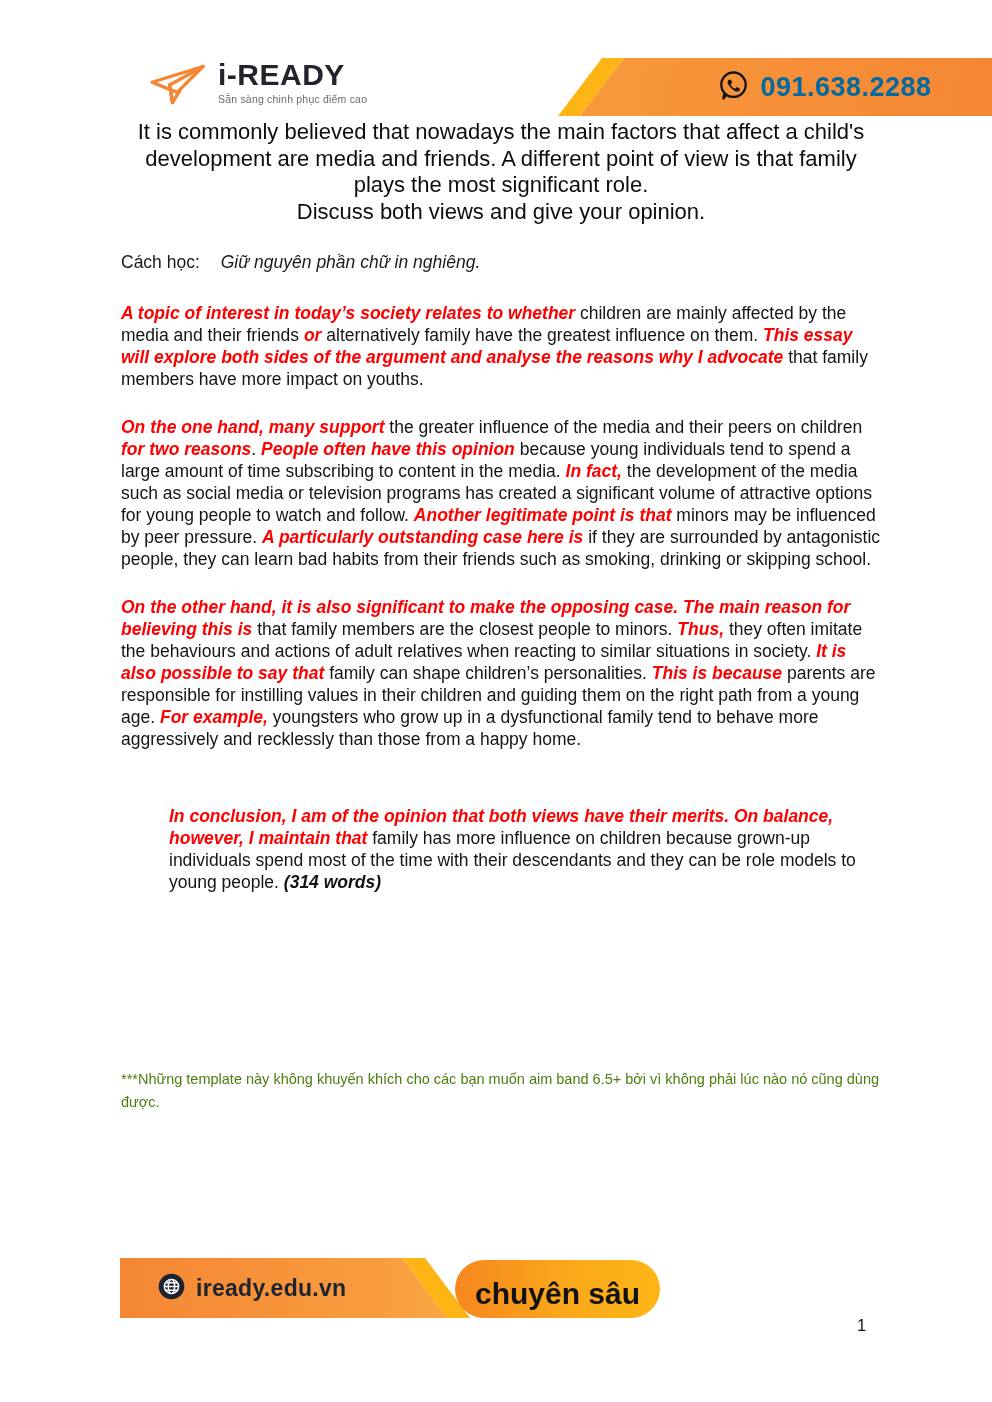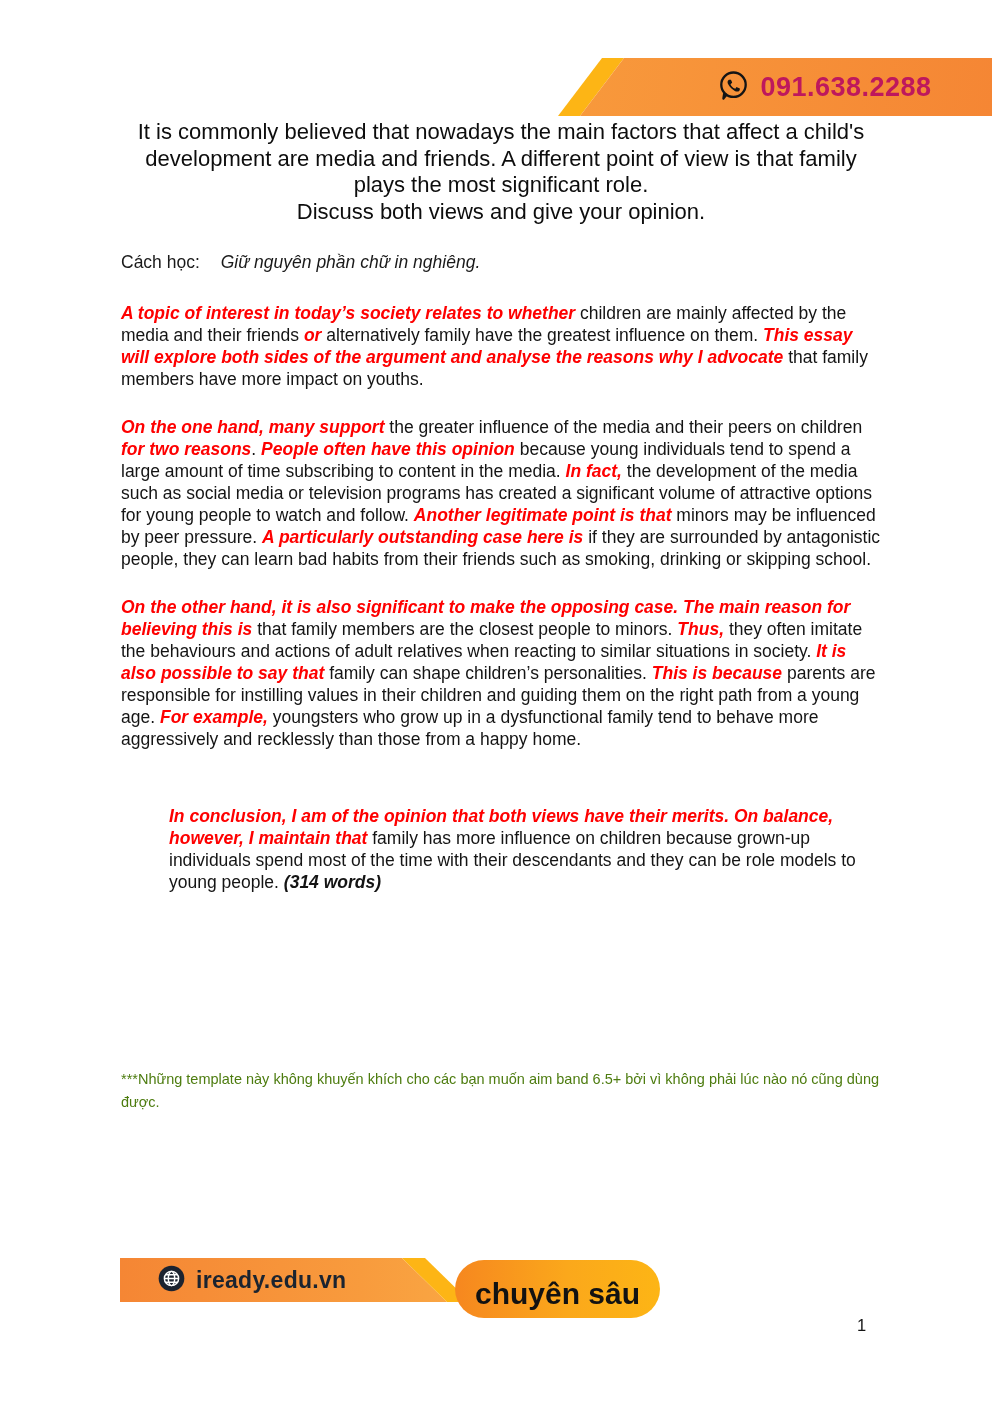--- a/index.html
+++ b/index.html
@@ -15,41 +15,41 @@
   .logo-brand{font-size:30px;font-weight:bold;color:#23242b;letter-spacing:.5px;line-height:30px;}
   .logo-tagline{font-size:10.5px;color:#6b6b6b;margin-top:3px;letter-spacing:.2px;}
 
   .top-banner{position:absolute;top:58px;right:0;width:434px;height:58px;}
   .tb-yellow{position:absolute;inset:0;background:#FDB515;
     clip-path:polygon(44px 0,66px 0,22px 100%,0 100%);}
   .tb-orange{position:absolute;inset:0;background:linear-gradient(100deg,#F89A3C 0%,#F58634 100%);
     clip-path:polygon(66px 0,100% 0,100% 100%,22px 100%);}
   .tb-content{position:absolute;left:110px;right:10px;top:0;bottom:0;
     display:flex;align-items:center;justify-content:center;gap:11px;}
-  .tb-number{font-size:27px;font-weight:bold;color:#be185d;letter-spacing:.5px;}
+  .tb-number{font-size:27px;font-weight:bold;color:#0369a1;letter-spacing:.5px;}
 
   
   .prompt{position:absolute;left:121px;top:119px;width:760px;
     font-size:22px;line-height:26.5px;font-weight:normal;color:#0d0d0d;text-align:center;}
   .method-note{position:absolute;left:121px;top:252px;width:760px;
     font-size:17.5px;color:#1a1a1a;}
   .method-italic{font-style:italic;margin-left:16px;}
 
   .essay{position:absolute;left:121px;top:302px;width:760px;
     font-size:17.5px;line-height:22px;color:#141414;}
   .essay p{margin:0 0 26px 0;}
   .essay p.extra-gap{margin-top:55px;margin-left:48px;}
   .seg-red{color:#FE0000;font-style:italic;font-weight:bold;}
   .seg-boldItalic{font-style:italic;font-weight:bold;}
 
   .footnote{position:absolute;left:121px;top:1068px;width:778px;
     font-size:14.5px;line-height:23px;color:#4d7c0f;}
 
   
-  .footer-banner{position:absolute;left:120px;top:1258px;width:370px;height:44px;}
+  .footer-banner{position:absolute;left:120px;top:1258px;width:370px;height:60px;}
   .fb-orange{position:absolute;inset:0;
     background:linear-gradient(90deg,#F58634 0%,#F89B3D 65%,#FAAA45 100%);
     clip-path:polygon(0 0,282px 0,327px 100%,0 100%);}
   .fb-yellow{position:absolute;inset:0;background:#FDB515;
     clip-path:polygon(282px 0,305px 0,350px 100%,327px 100%);}
   .fb-content{position:absolute;left:38px;top:0;height:100%;
     display:flex;align-items:center;gap:11px;}
   .fb-site{font-size:23px;font-weight:bold;color:#1b2430;letter-spacing:.3px;}
 
   .footer-slogan{position:absolute;left:455px;top:1262px;height:54px;
@@ -59,20 +59,35 @@
     background:linear-gradient(90deg,#F6871F 0%,#FBA81B 55%,#FDB515 100%);
     padding:17px 20px 7px 20px;border-radius:40px;}
 
   .page-number{position:absolute;left:857px;top:1316px;font-size:16.5px;color:#141414;}
 </style>
 </head>
 <body>
 
 <div class="page">
 
+  <div class="logo">
+    <span>
+      <svg viewBox="0 0 64 54" width="60" height="50">
+        <g fill="none" stroke="#F58634" stroke-width="3.6" stroke-linejoin="round" stroke-linecap="round">
+          <path d="M4 24 L59 7 L31 35 Z"></path>
+          <path d="M59 7 L23 27 L26 46 L34 33"></path>
+          <path d="M23 27 L26 46"></path>
+        </g>
+      </svg>
+    </span>
+    <div class="logo-text">
+      <span class="logo-brand">i-READY</span>
+      <span class="logo-tagline">Sẵn sàng chinh phục điểm cao</span>
+    </div>
+  </div>
 
   <div class="top-banner">
     <div class="tb-yellow"></div>
     <div class="tb-orange"></div>
     <div class="tb-content">
       <span>
         <svg viewBox="0 0 32 32" width="31" height="31">
           <path d="M16 2.6 A12.6 12.6 0 1 0 16 27.8 A12.6 12.6 0 0 0 16 2.6 Z M9.5 24.5 L5.6 29.4 L6.6 23.2" fill="none" stroke="#151515" stroke-width="2.4" stroke-linejoin="round"></path>
           <path d="M21.9 18.8c-.3-.2-1.9-1-2.2-1.1-.3-.1-.5-.2-.7.2l-1 1.2c-.2.2-.4.3-.7.1-1.7-.8-3.4-2.4-4.2-4.1-.2-.3-.1-.5.1-.7l1.1-1c.3-.3.3-.5.2-.8l-1-2.2c-.1-.3-.3-.4-.6-.4h-1c-.3 0-.8.1-1.2.5-1 1-1.3 2.7.3 5.1 1.5 2.4 3.6 4.4 6 5.8 2.3 1.3 4 1.1 5-.1.4-.4.5-.9.5-1.2v-1c0-.2-.2-.4-.6-.3z" fill="#151515"></path>
         </svg>

